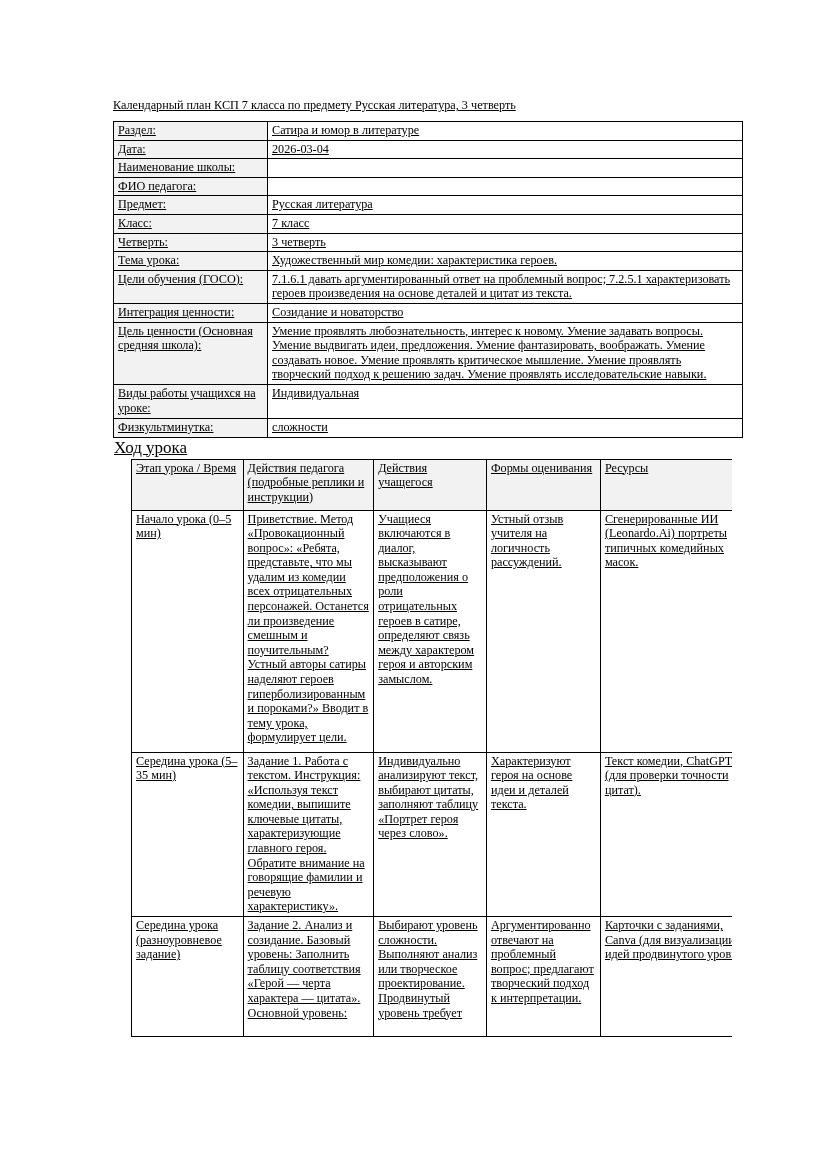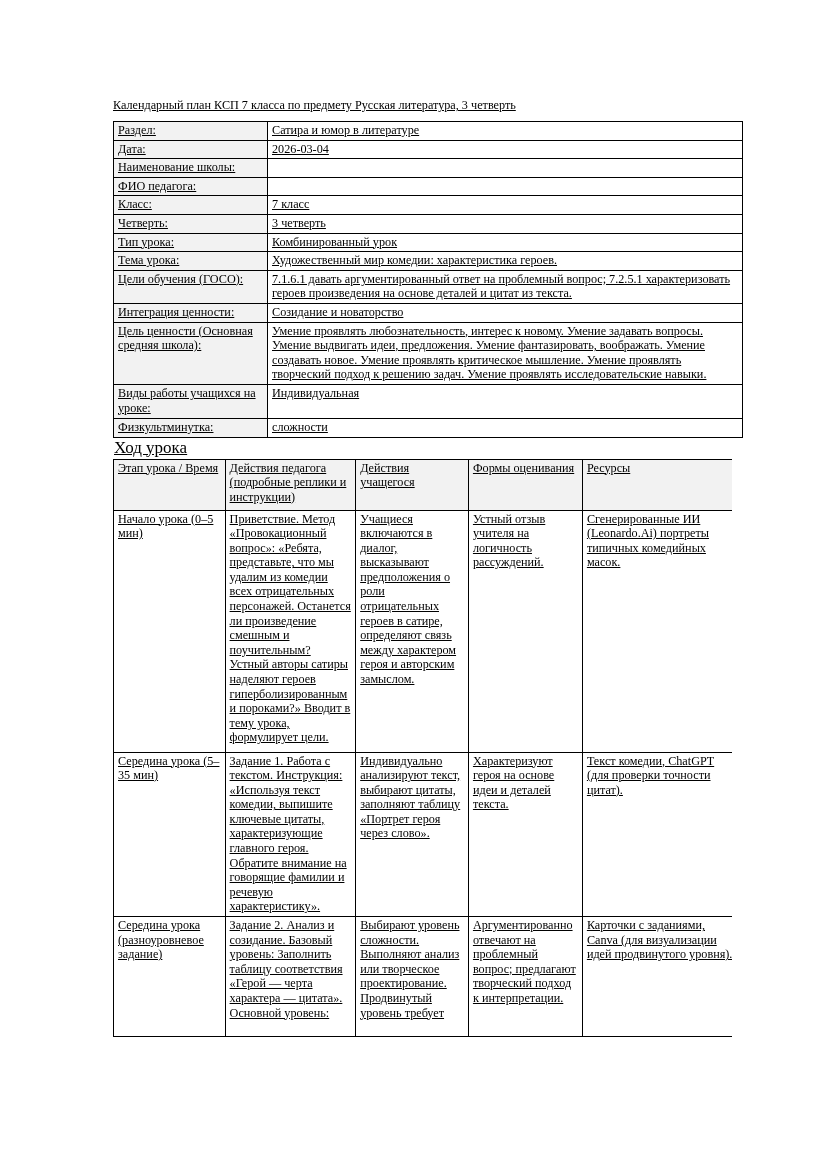--- a/index.html
+++ b/index.html
@@ -78,20 +78,21 @@
   .flow-table tbody td {
     background: #ffffff;
   }
   .row-a td { height: 238px; }
   .row-b td { height: 158px; }
   .row-c td { height: 116px; }
   .clip-wrap {
     position: relative;
     overflow: hidden;
     height: 602px;
+    margin-left: 18px;
   }
 </style>
 </head>
 <body>
 
 <div class="page">
 
   <div class="doc-title">Календарный план КСП 7 класса по предмету Русская литература, 3 четверть</div>
 
   <table class="doc-table info-table">
@@ -110,30 +111,30 @@
       </tr>
       <tr class="tall-empty">
         <td class="label">Наименование школы:</td>
         <td class="value"></td>
       </tr>
       <tr class="tall-empty">
         <td class="label">ФИО педагога:</td>
         <td class="value"></td>
       </tr>
       <tr>
+        <td class="label">Предмет:</td>
+        <td class="value">Русская литература</td>
+      </tr>
+      <tr>
         <td class="label">Класс:</td>
         <td class="value">7 класс</td>
       </tr>
       <tr>
         <td class="label">Четверть:</td>
         <td class="value">3 четверть</td>
-      </tr>
-      <tr>
-        <td class="label">Тип урока:</td>
-        <td class="value">Комбинированный урок</td>
       </tr>
       <tr>
         <td class="label">Тема урока:</td>
         <td class="value">Художественный мир комедии: характеристика героев.</td>
       </tr>
       <tr>
         <td class="label">Цели обучения (ГОСО):</td>
         <td class="value">7.1.6.1 давать аргументированный ответ на проблемный вопрос; 7.2.5.1 характеризовать героев произведения на основе деталей и цитат из текста.</td>
       </tr>
       <tr>

